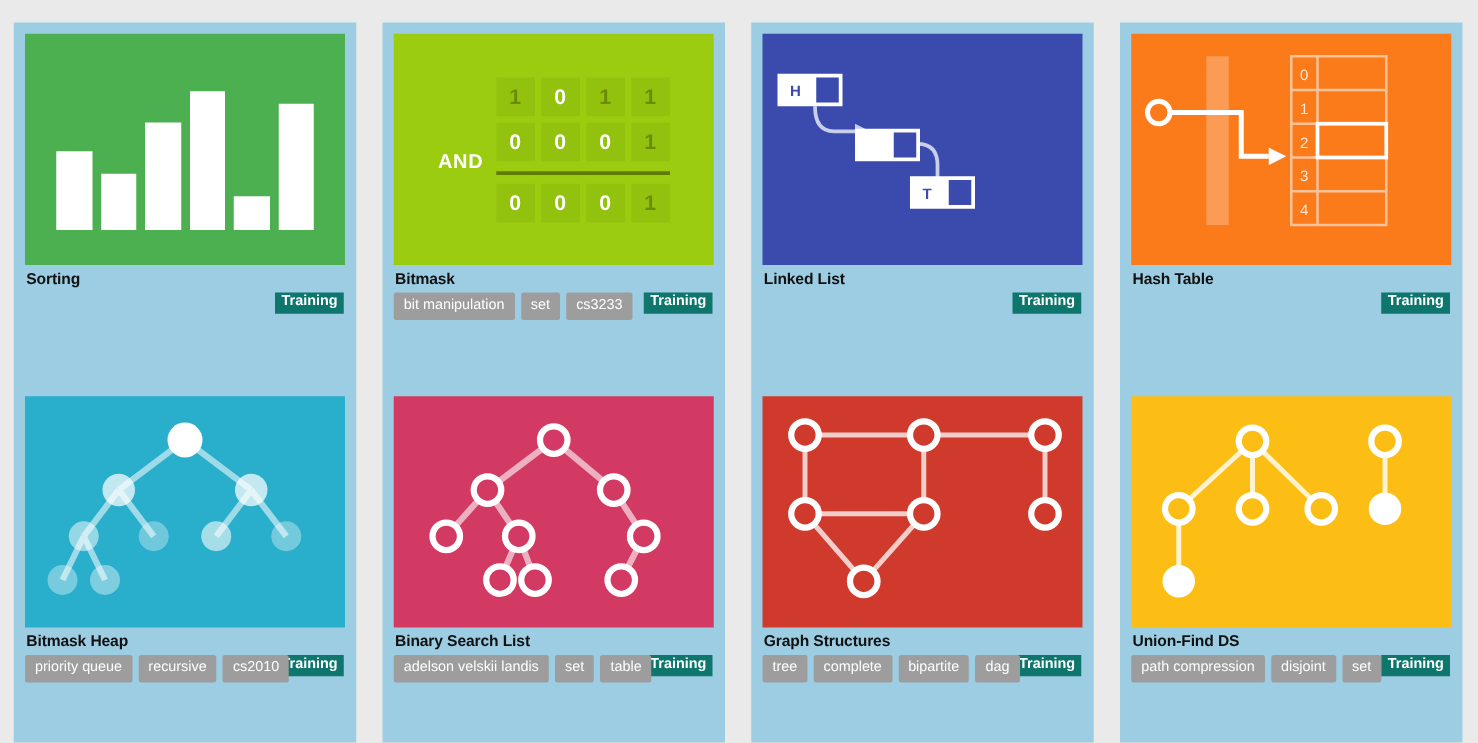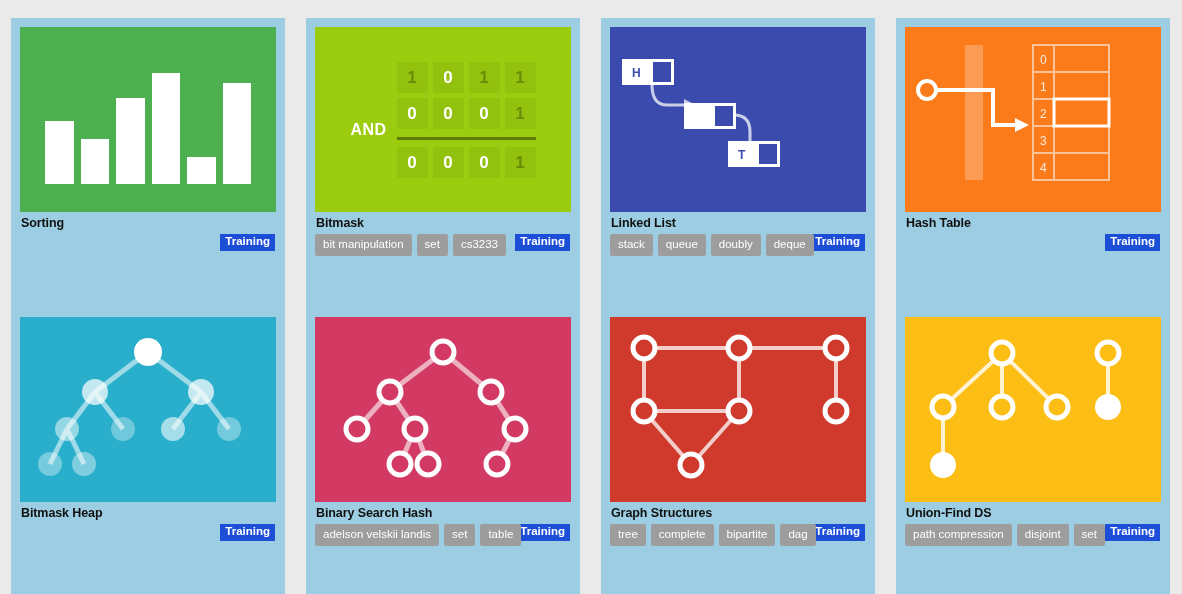--- a/index.html
+++ b/index.html
@@ -44,21 +44,21 @@
     box-sizing: border-box;
   }
   .card-title {
     font-size: 12.5px;
     font-weight: bold;
     color: #111111;
     letter-spacing: -0.1px;
     white-space: nowrap;
   }
   .badge {
-    background: #1d4ed8;
+    background: #0f766e;
     color: #ffffff;
     font-size: 11.5px;
     font-weight: bold;
     padding: 2px 5px 3px 5px;
     line-height: 1;
     white-space: nowrap;
     margin-top: 40px;
   }
   .tags {
     display: flex;
@@ -228,26 +228,20 @@
 
         <rect x="118" y="114" width="52" height="26" fill="#ffffff"></rect>
         <rect x="149" y="117" width="18" height="20" fill="#3a4bad"></rect>
         <text x="128" y="132" font-family="Liberation Sans, sans-serif" font-size="12" font-weight="bold" fill="#3a4bad">T</text>
       </svg>
     </div>
     <div class="card-meta">
       <span class="card-title">Linked List</span>
       <span class="badge">Training</span>
     </div>
-    <div class="tags">
-      <span class="tag">stack</span>
-      <span class="tag">queue</span>
-      <span class="tag">doubly</span>
-      <span class="tag">deque</span>
-    </div>
   </div>
 
   <div class="card">
     <div class="card-art art-hashtable">
       <svg width="256" height="185" viewBox="0 0 256 185">
 
         <rect x="60" y="18" width="18" height="135" fill="#ffffff" opacity="0.25"></rect>
 
         <circle cx="22" cy="63" r="9" fill="none" stroke="#ffffff" stroke-width="4"></circle>
 
@@ -298,20 +292,25 @@
         <circle cx="103" cy="112" r="12" fill="#ffffff" opacity="0.33"></circle>
         <circle cx="153" cy="112" r="12" fill="#ffffff" opacity="0.58"></circle>
         <circle cx="209" cy="112" r="12" fill="#ffffff" opacity="0.35"></circle>
         <circle cx="30" cy="147" r="12" fill="#ffffff" opacity="0.36"></circle>
         <circle cx="64" cy="147" r="12" fill="#ffffff" opacity="0.40"></circle>
       </svg>
     </div>
     <div class="card-meta">
       <span class="card-title">Bitmask Heap</span>
       <span class="badge">Training</span>
+    </div>
+    <div class="tags">
+      <span class="tag">priority queue</span>
+      <span class="tag">recursive</span>
+      <span class="tag">cs2010</span>
     </div>
   </div>
 
   <div class="card">
     <div class="card-art art-bst">
       <svg width="256" height="185" viewBox="0 0 256 185">
         <g stroke="#ffffff" stroke-width="5" opacity="0.6">
           <line x1="128" y1="35" x2="75" y2="75"></line>
           <line x1="128" y1="35" x2="176" y2="75"></line>
           <line x1="75" y1="75" x2="42" y2="112"></line>
@@ -328,21 +327,21 @@
           <circle cx="42" cy="112" r="11"></circle>
           <circle cx="100" cy="112" r="11"></circle>
           <circle cx="200" cy="112" r="11"></circle>
           <circle cx="85" cy="147" r="11"></circle>
           <circle cx="113" cy="147" r="11"></circle>
           <circle cx="182" cy="147" r="11"></circle>
         </g>
       </svg>
     </div>
     <div class="card-meta">
-      <span class="card-title">Binary Search Hash</span>
+      <span class="card-title">Binary Search List</span>
       <span class="badge">Training</span>
     </div>
     <div class="tags">
       <span class="tag">adelson velskii landis</span>
       <span class="tag">set</span>
       <span class="tag">table</span>
     </div>
   </div>
 
   <div class="card">

